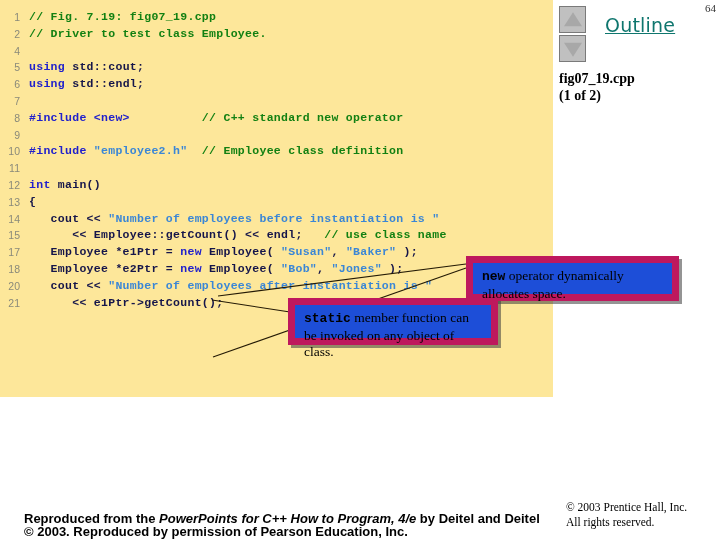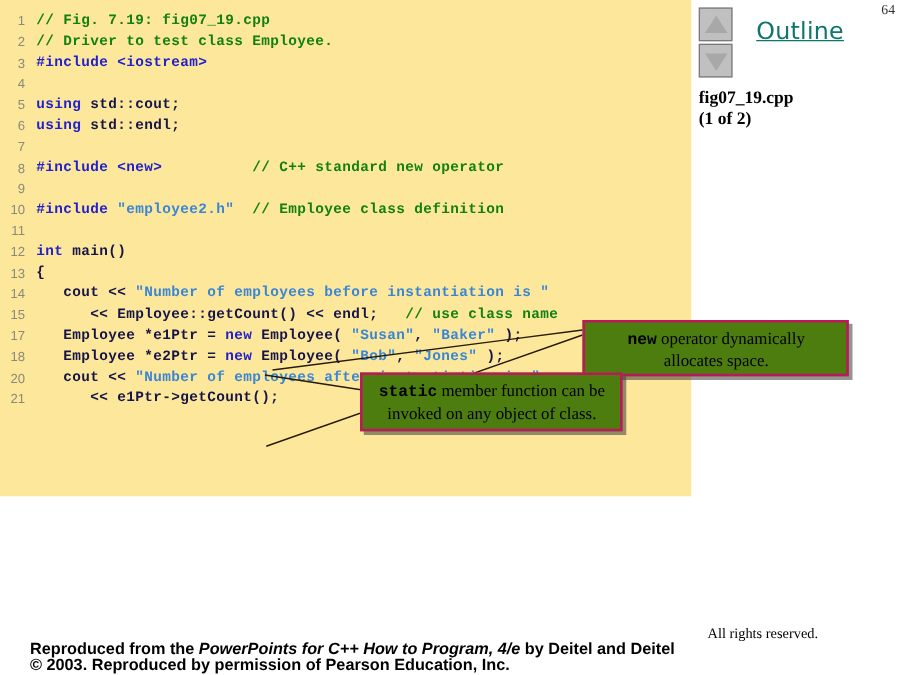--- a/index.html
+++ b/index.html
@@ -57,30 +57,29 @@
   #leader-lines {
     position: absolute;
     left: 0; top: 0;
     width: 720px; height: 540px;
     pointer-events: none;
   }
 
   
   .callout {
     position: absolute;
-    background: #4d7c0f;
-    border: 2px solid #be185d;
+    background: #1d4ed8;
+    border: 7px solid #be185d;
     box-shadow: 3px 3px 0 rgba(60,60,60,0.55);
     color: #000000;
     font-family: "Liberation Serif", serif;
     font-size: 13.5px;
     line-height: 16.5px;
     padding: 5px 8px 6px 9px;
     box-sizing: border-box;
-    text-align: center;
   }
   .callout .mono {
     font-family: "Liberation Mono", "DejaVu Sans Mono", monospace;
     font-weight: bold;
     font-size: 13px;
   }
   #callout-new {
     left: 466px; top: 256px;
     width: 213px; height: 45px;
   }
@@ -171,21 +170,20 @@
   }
   #footer-copyright div { white-space: pre; }
 </style>
 </head>
 <body>
 
 <div id="code-panel">
   <div id="code-lines">
       <div class="code-line"><span class="ln">1</span><span class="ct"><span class="tok-comment">// Fig. 7.19: fig07_19.cpp</span></span></div>
       <div class="code-line"><span class="ln">2</span><span class="ct"><span class="tok-comment">// Driver to test class Employee.</span></span></div>
-      <div class="code-line"><span class="ln">3</span><span class="ct"><span class="tok-pre">#include &lt;iostream&gt;</span></span></div>
       <div class="code-line"><span class="ln">4</span><span class="ct"></span></div>
       <div class="code-line"><span class="ln">5</span><span class="ct"><span class="tok-keyword">using </span><span class="tok-plain">std::cout;</span></span></div>
       <div class="code-line"><span class="ln">6</span><span class="ct"><span class="tok-keyword">using </span><span class="tok-plain">std::endl;</span></span></div>
       <div class="code-line"><span class="ln">7</span><span class="ct"></span></div>
       <div class="code-line"><span class="ln">8</span><span class="ct"><span class="tok-pre">#include &lt;new&gt;</span><span class="tok-plain">          </span><span class="tok-comment">// C++ standard new operator</span></span></div>
       <div class="code-line"><span class="ln">9</span><span class="ct"></span></div>
       <div class="code-line"><span class="ln">10</span><span class="ct"><span class="tok-pre">#include </span><span class="tok-string">"employee2.h"</span><span class="tok-plain">  </span><span class="tok-comment">// Employee class definition</span></span></div>
       <div class="code-line"><span class="ln">11</span><span class="ct"></span></div>
       <div class="code-line"><span class="ln">12</span><span class="ct"><span class="tok-keyword">int </span><span class="tok-plain">main()</span></span></div>
       <div class="code-line"><span class="ln">13</span><span class="ct"><span class="tok-plain">{</span></span></div>
@@ -227,14 +225,15 @@
 
   <div id="outline-file">
     <div>fig07_19.cpp</div>
     <div>(1 of 2)</div>
   </div>
 </div>
 
 <div id="footer-credit"><span>Reproduced from the </span><i>PowerPoints for C++ How to Program, 4/e</i><span> by Deitel and Deitel © 2003. Reproduced by permission of Pearson Education, Inc.</span></div>
 
 <div id="footer-copyright">
+  <div>© 2003 Prentice Hall, Inc.</div>
   <div>All rights reserved.</div>
 </div>
 
 </body></html>

